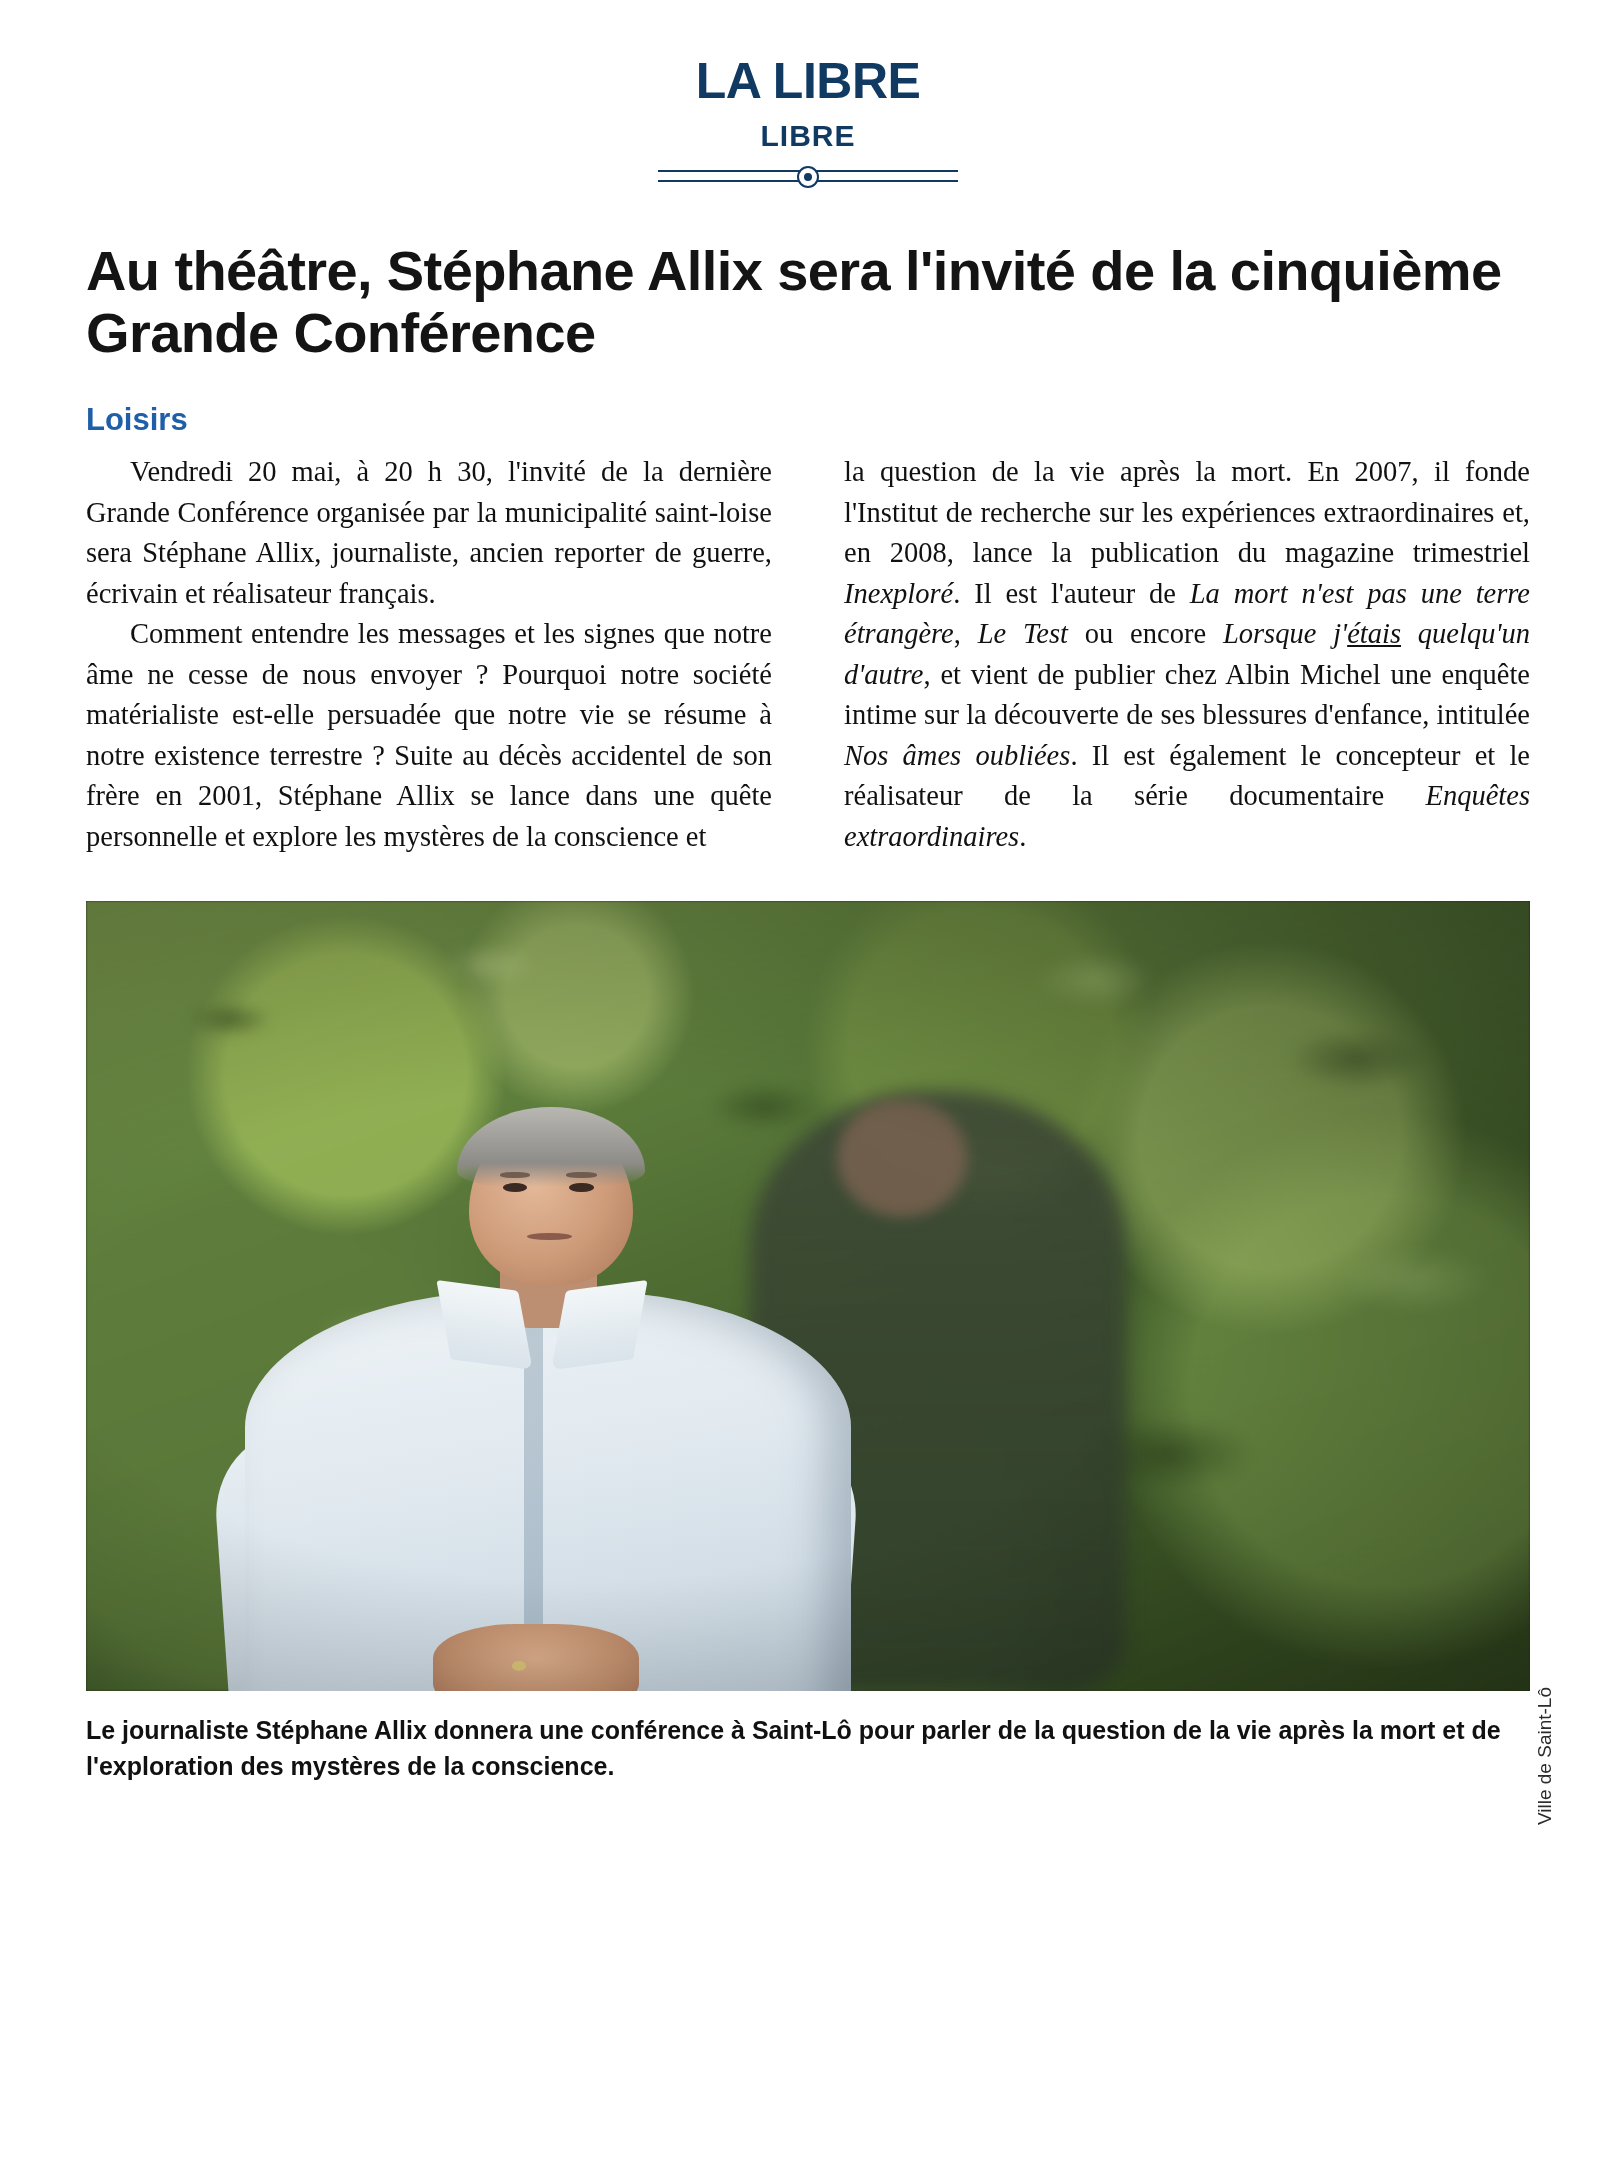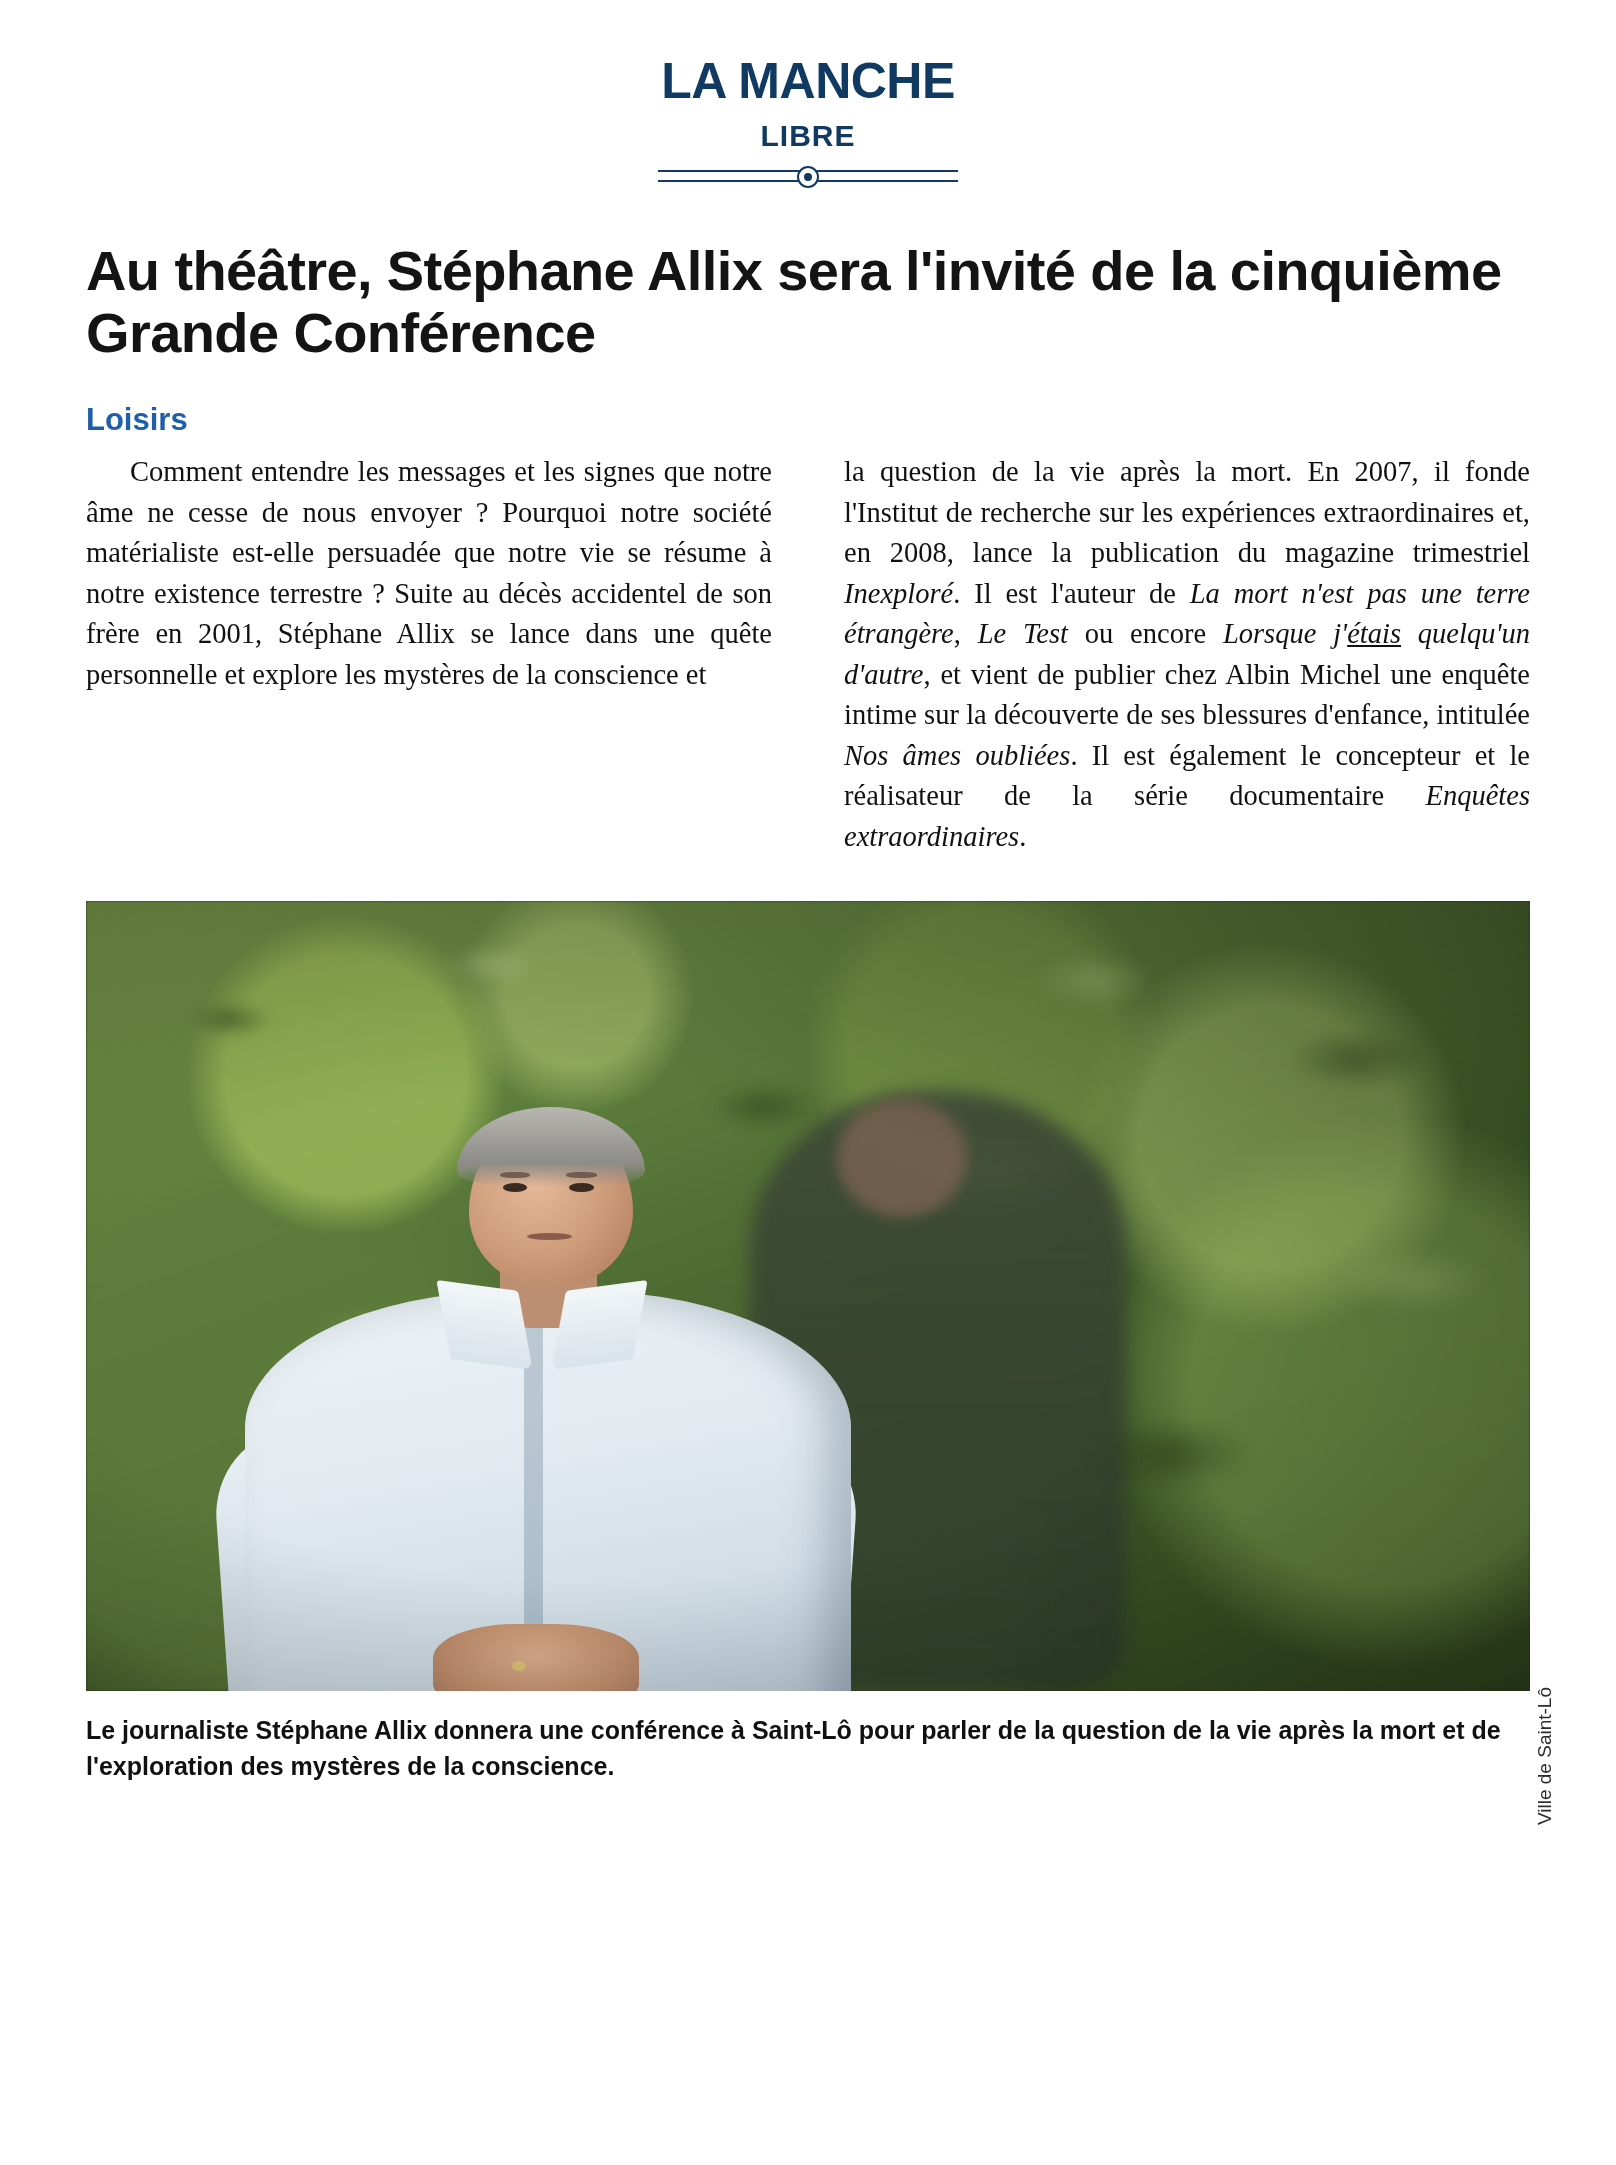--- a/index.html
+++ b/index.html
@@ -362,35 +362,36 @@
     text-align: left;
     color: #111111;
   }
 </style>
 </head>
 <body>
 
 <div class="page">
 
   <div class="masthead">
-    <div class="masthead-title">LA MANCHE</div>
+    <div class="masthead-title">LA LIBRE</div>
     <div class="masthead-sub">LIBRE</div>
     <div class="masthead-rule">
       <div class="lineA"></div>
       <div class="lineB"></div>
       <div class="emblem"></div>
     </div>
   </div>
 
   <h1 class="headline">Au théâtre, Stéphane Allix sera l'invité de la cinquième Grande Conférence</h1>
 
   <div class="kicker">Loisirs</div>
 
   <div class="columns">
     <div class="col">
+      <p class="indent">Vendredi 20 mai, à 20 h 30, l'invité de la dernière Grande Conférence organisée par la municipalité saint-loise sera Stéphane Allix, journaliste, ancien reporter de guerre, écrivain et réalisateur français.</p>
       <p class="indent">Comment entendre les messages et les signes que notre âme ne cesse de nous envoyer ? Pourquoi notre société matérialiste est-elle persuadée que notre vie se résume à notre existence terrestre ? Suite au décès accidentel de son frère en 2001, Stéphane Allix se lance dans une quête personnelle et explore les mystères de la conscience et</p>
     </div>
     <div class="col">
       <p><span>la question de la vie après la mort. En 2007, il fonde l'Institut de recherche sur les expériences extraordinaires et, en 2008, lance la publication du magazine trimestriel </span><em>Inexploré</em><span>. Il est l'auteur de </span><em>La mort n'est pas une terre étrangère</em><span>, </span><em>Le Test</em><span> ou encore </span><em><span>Lorsque j'</span><span class="u">étais</span><span> quelqu'un d'autre</span></em><span>, et vient de publier chez Albin Michel une enquête intime sur la découverte de ses blessures d'enfance, intitulée </span><em>Nos âmes oubliées</em><span>. Il est également le concepteur et le réalisateur de la série documentaire </span><em>Enquêtes extraordinaires</em><span>.</span></p>
     </div>
   </div>
 
   <div class="figure">
     <div class="photo">
       <div class="bg"></div>

